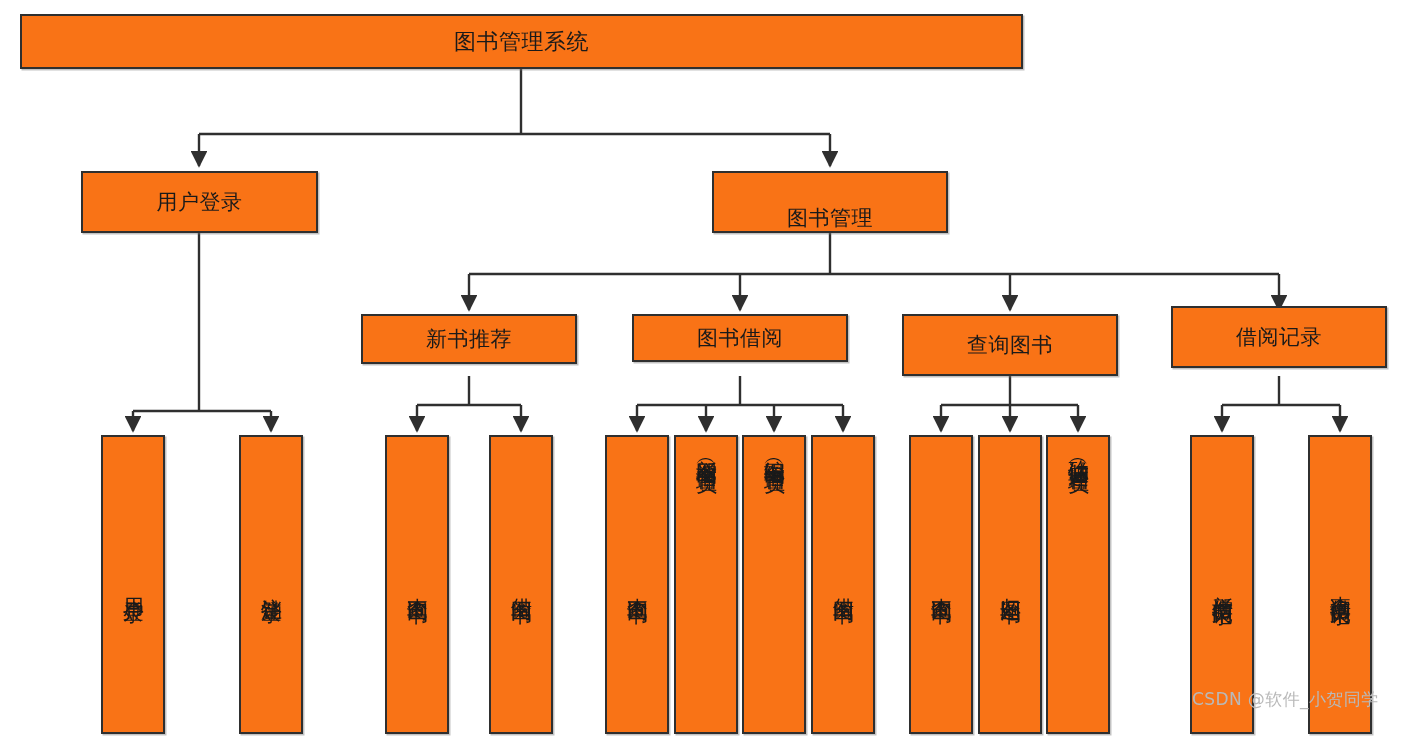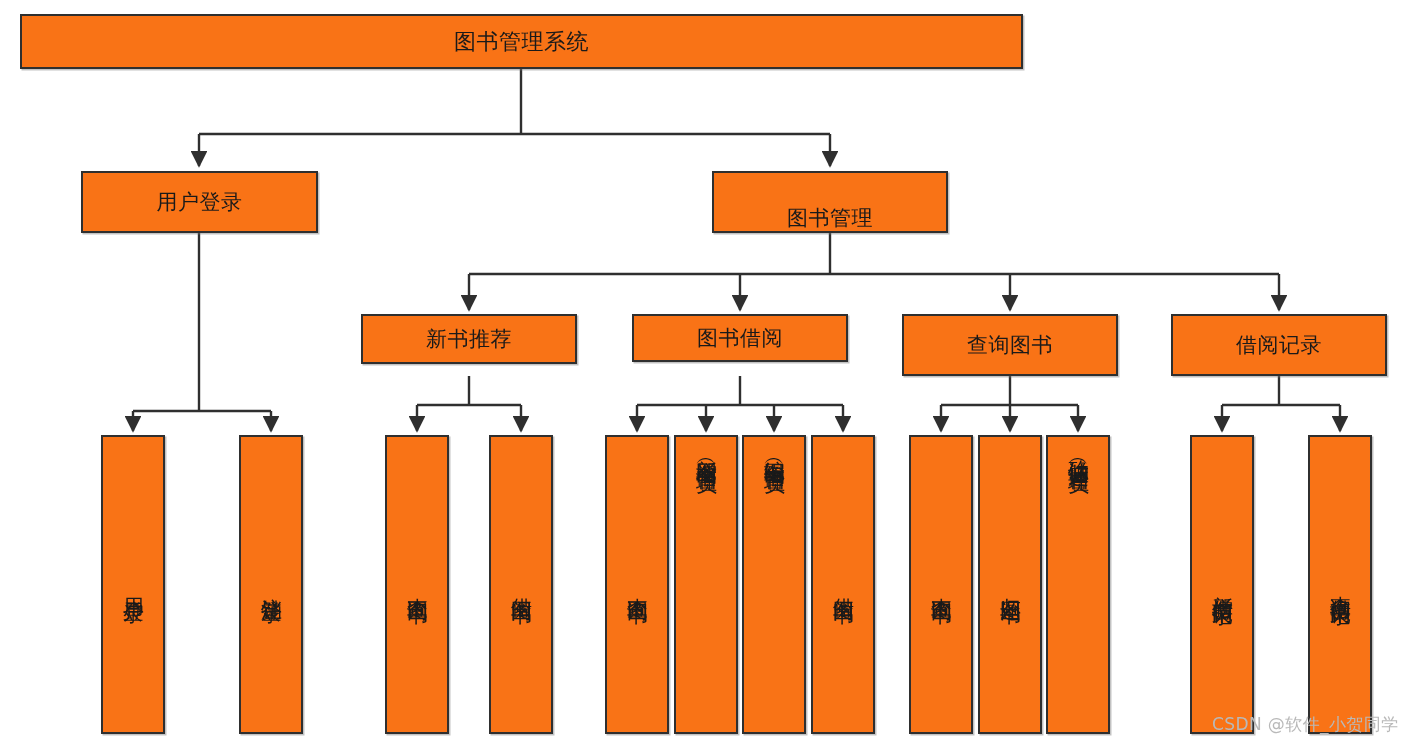--- a/index.html
+++ b/index.html
@@ -64,27 +64,26 @@
     line-height: 1;
     white-space: normal;
   }
   .node.v.mid {
     align-items: center;
     padding-top: 0;
   }
   .watermark {
     position: absolute;
     left: 1192px;
-    top: 713px;
+    top: 688px;
     font-size: 17px;
     color: #b9b9b9;
     letter-spacing: 0.4px;
     white-space: nowrap;
     font-family: "DejaVu Sans", "Liberation Sans", sans-serif;
-    padding-left: 20px;
   }
 </style>
 </head>
 <body>
 
 <div id="diagram">
 
   <svg class="edges" viewBox="0 0 1405 747">
     <defs>
       <marker id="arrow" viewBox="0 0 10 10" refX="9" refY="5" markerWidth="7" markerHeight="7" orient="auto-start-reverse">
@@ -148,21 +147,21 @@
 
   <div class="node h" style="left:361px; top:314px; width:216px; height:50px;">
     <span class="lbl">新书推荐</span>
   </div>
   <div class="node h" style="left:632px; top:314px; width:216px; height:48px;">
     <span class="lbl">图书借阅</span>
   </div>
   <div class="node h" style="left:902px; top:314px; width:216px; height:62px;">
     <span class="lbl">查询图书</span>
   </div>
-  <div class="node h" style="left:1171px; top:314px; width:216px; height:62px;">
+  <div class="node h" style="left:1171px; top:306px; width:216px; height:62px;">
     <span class="lbl">借阅记录</span>
   </div>
 
   <div class="node v mid" style="left:101px; top:435px; width:64px; height:299px;">
     <span class="lbl">用户登录</span>
   </div>
   <div class="node v mid" style="left:239px; top:435px; width:64px; height:299px;">
     <span class="lbl">注销登录</span>
   </div>
 

